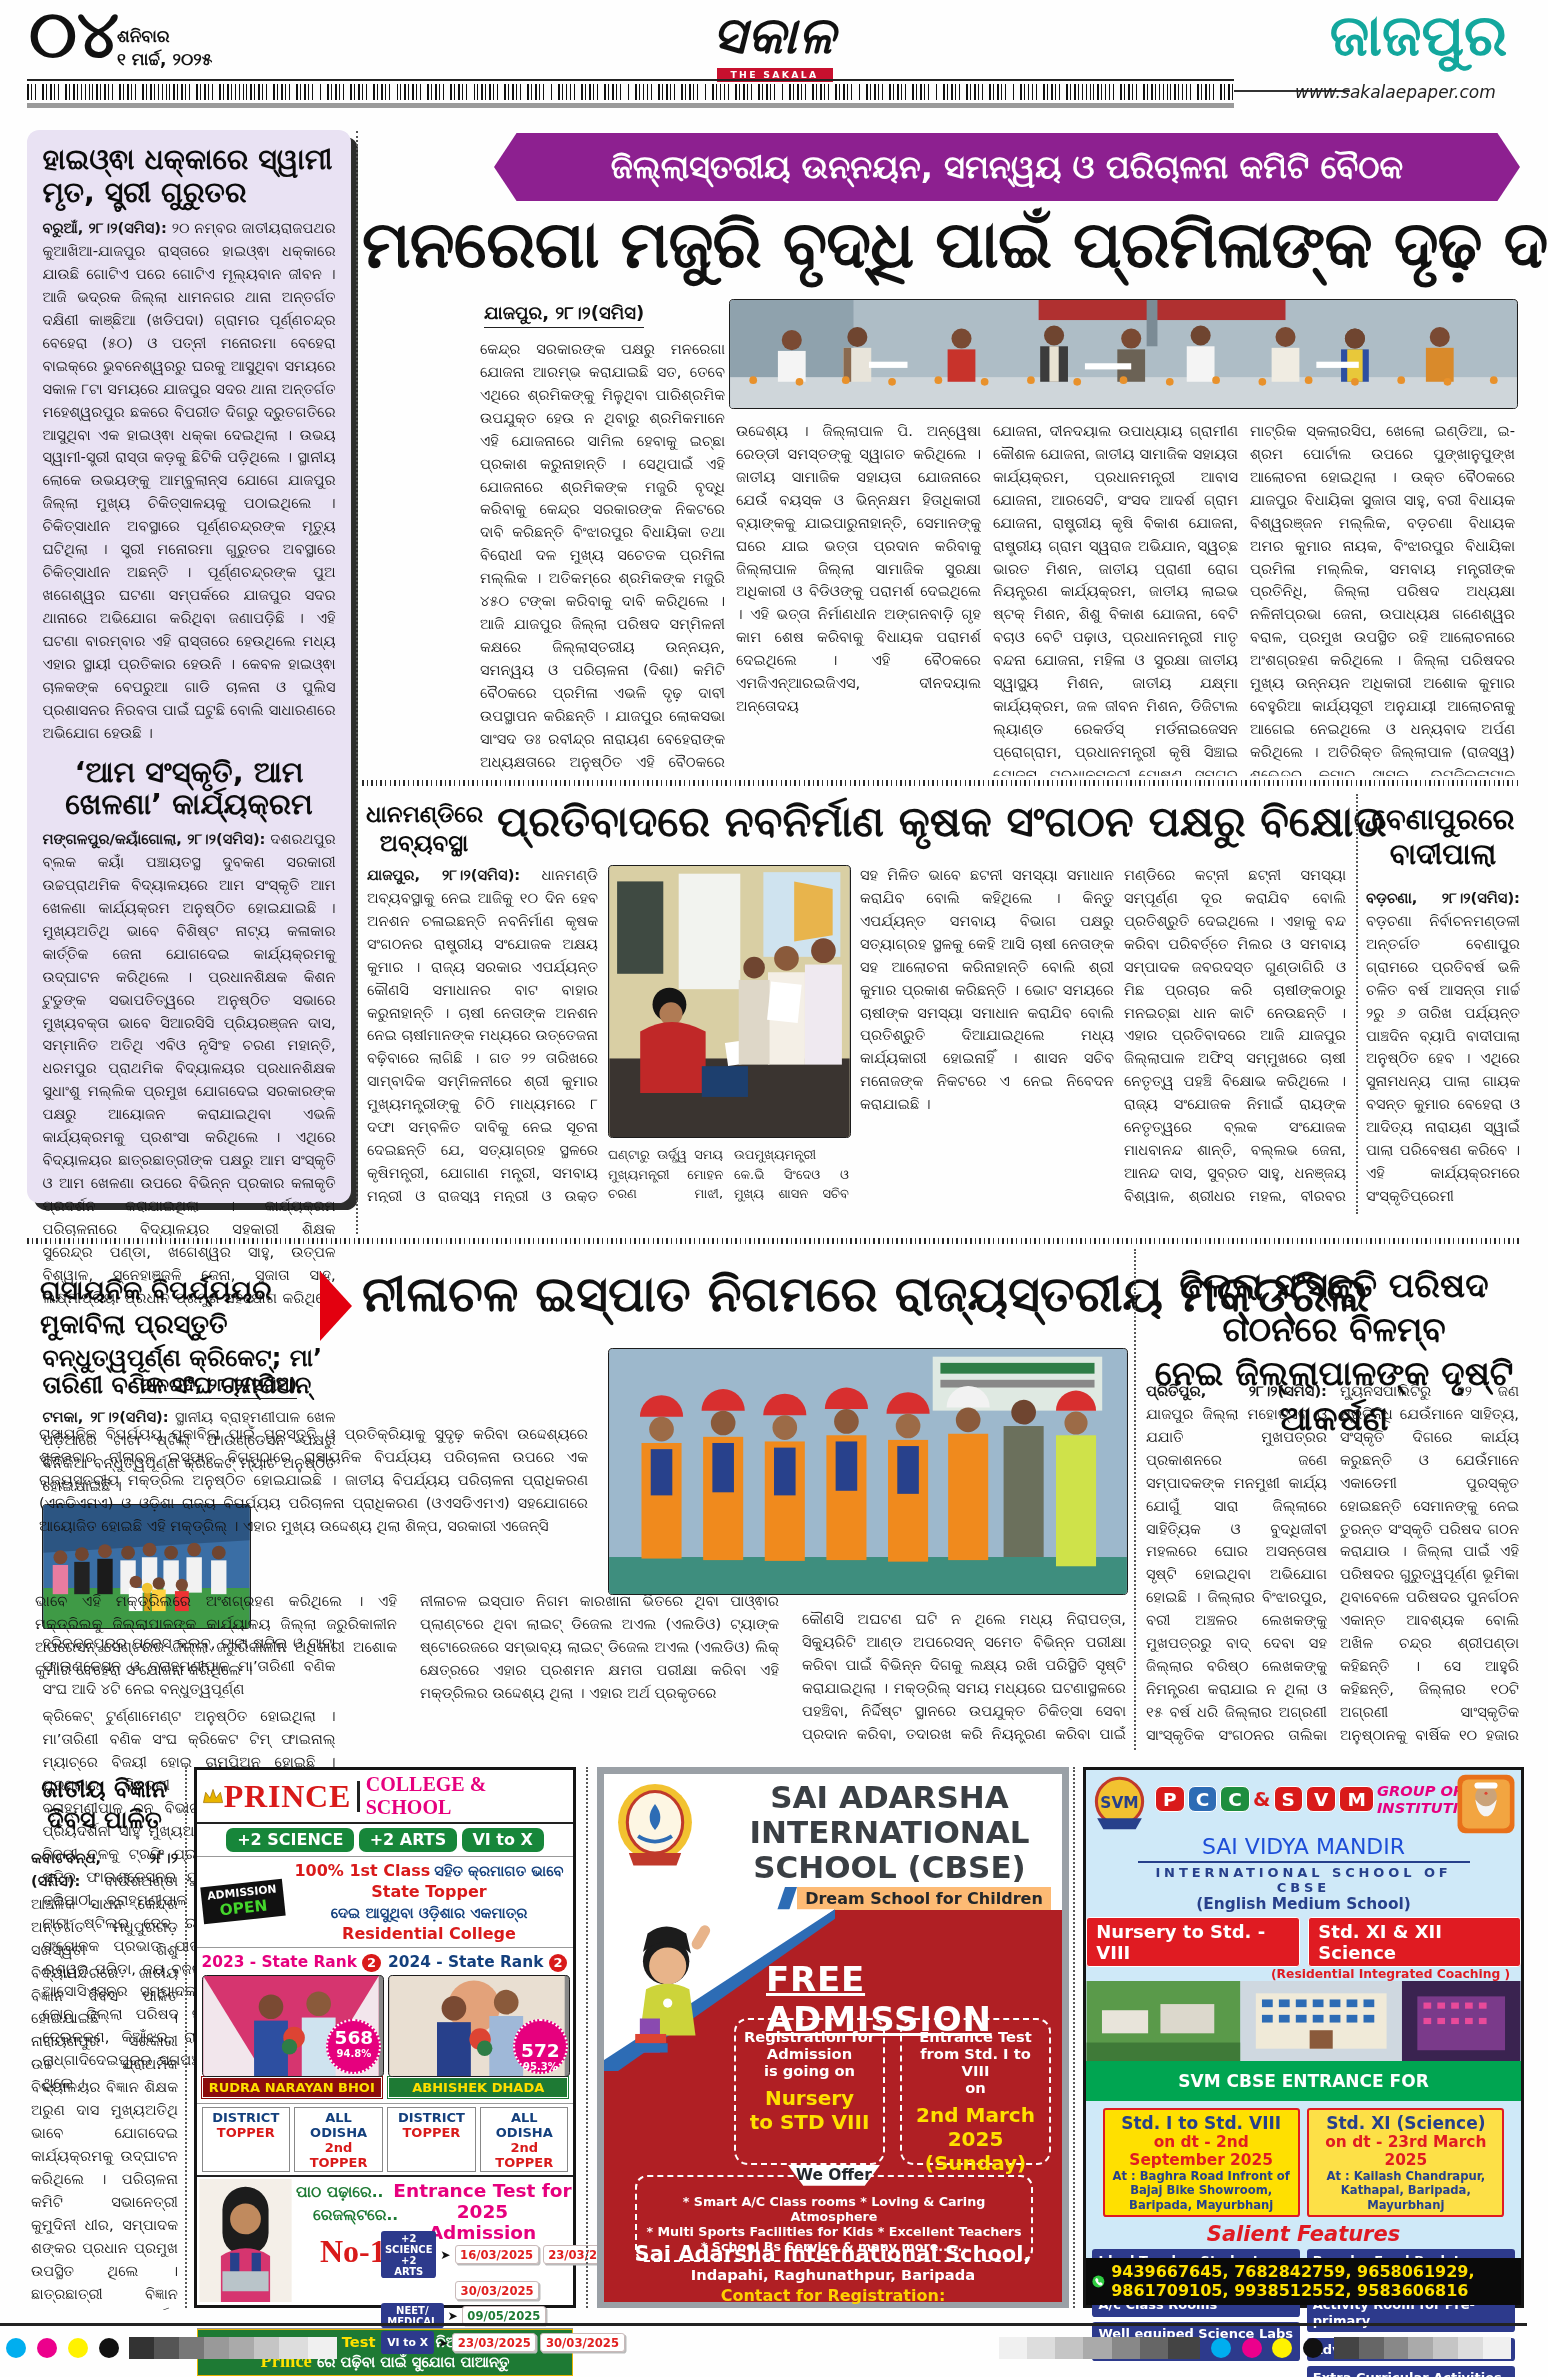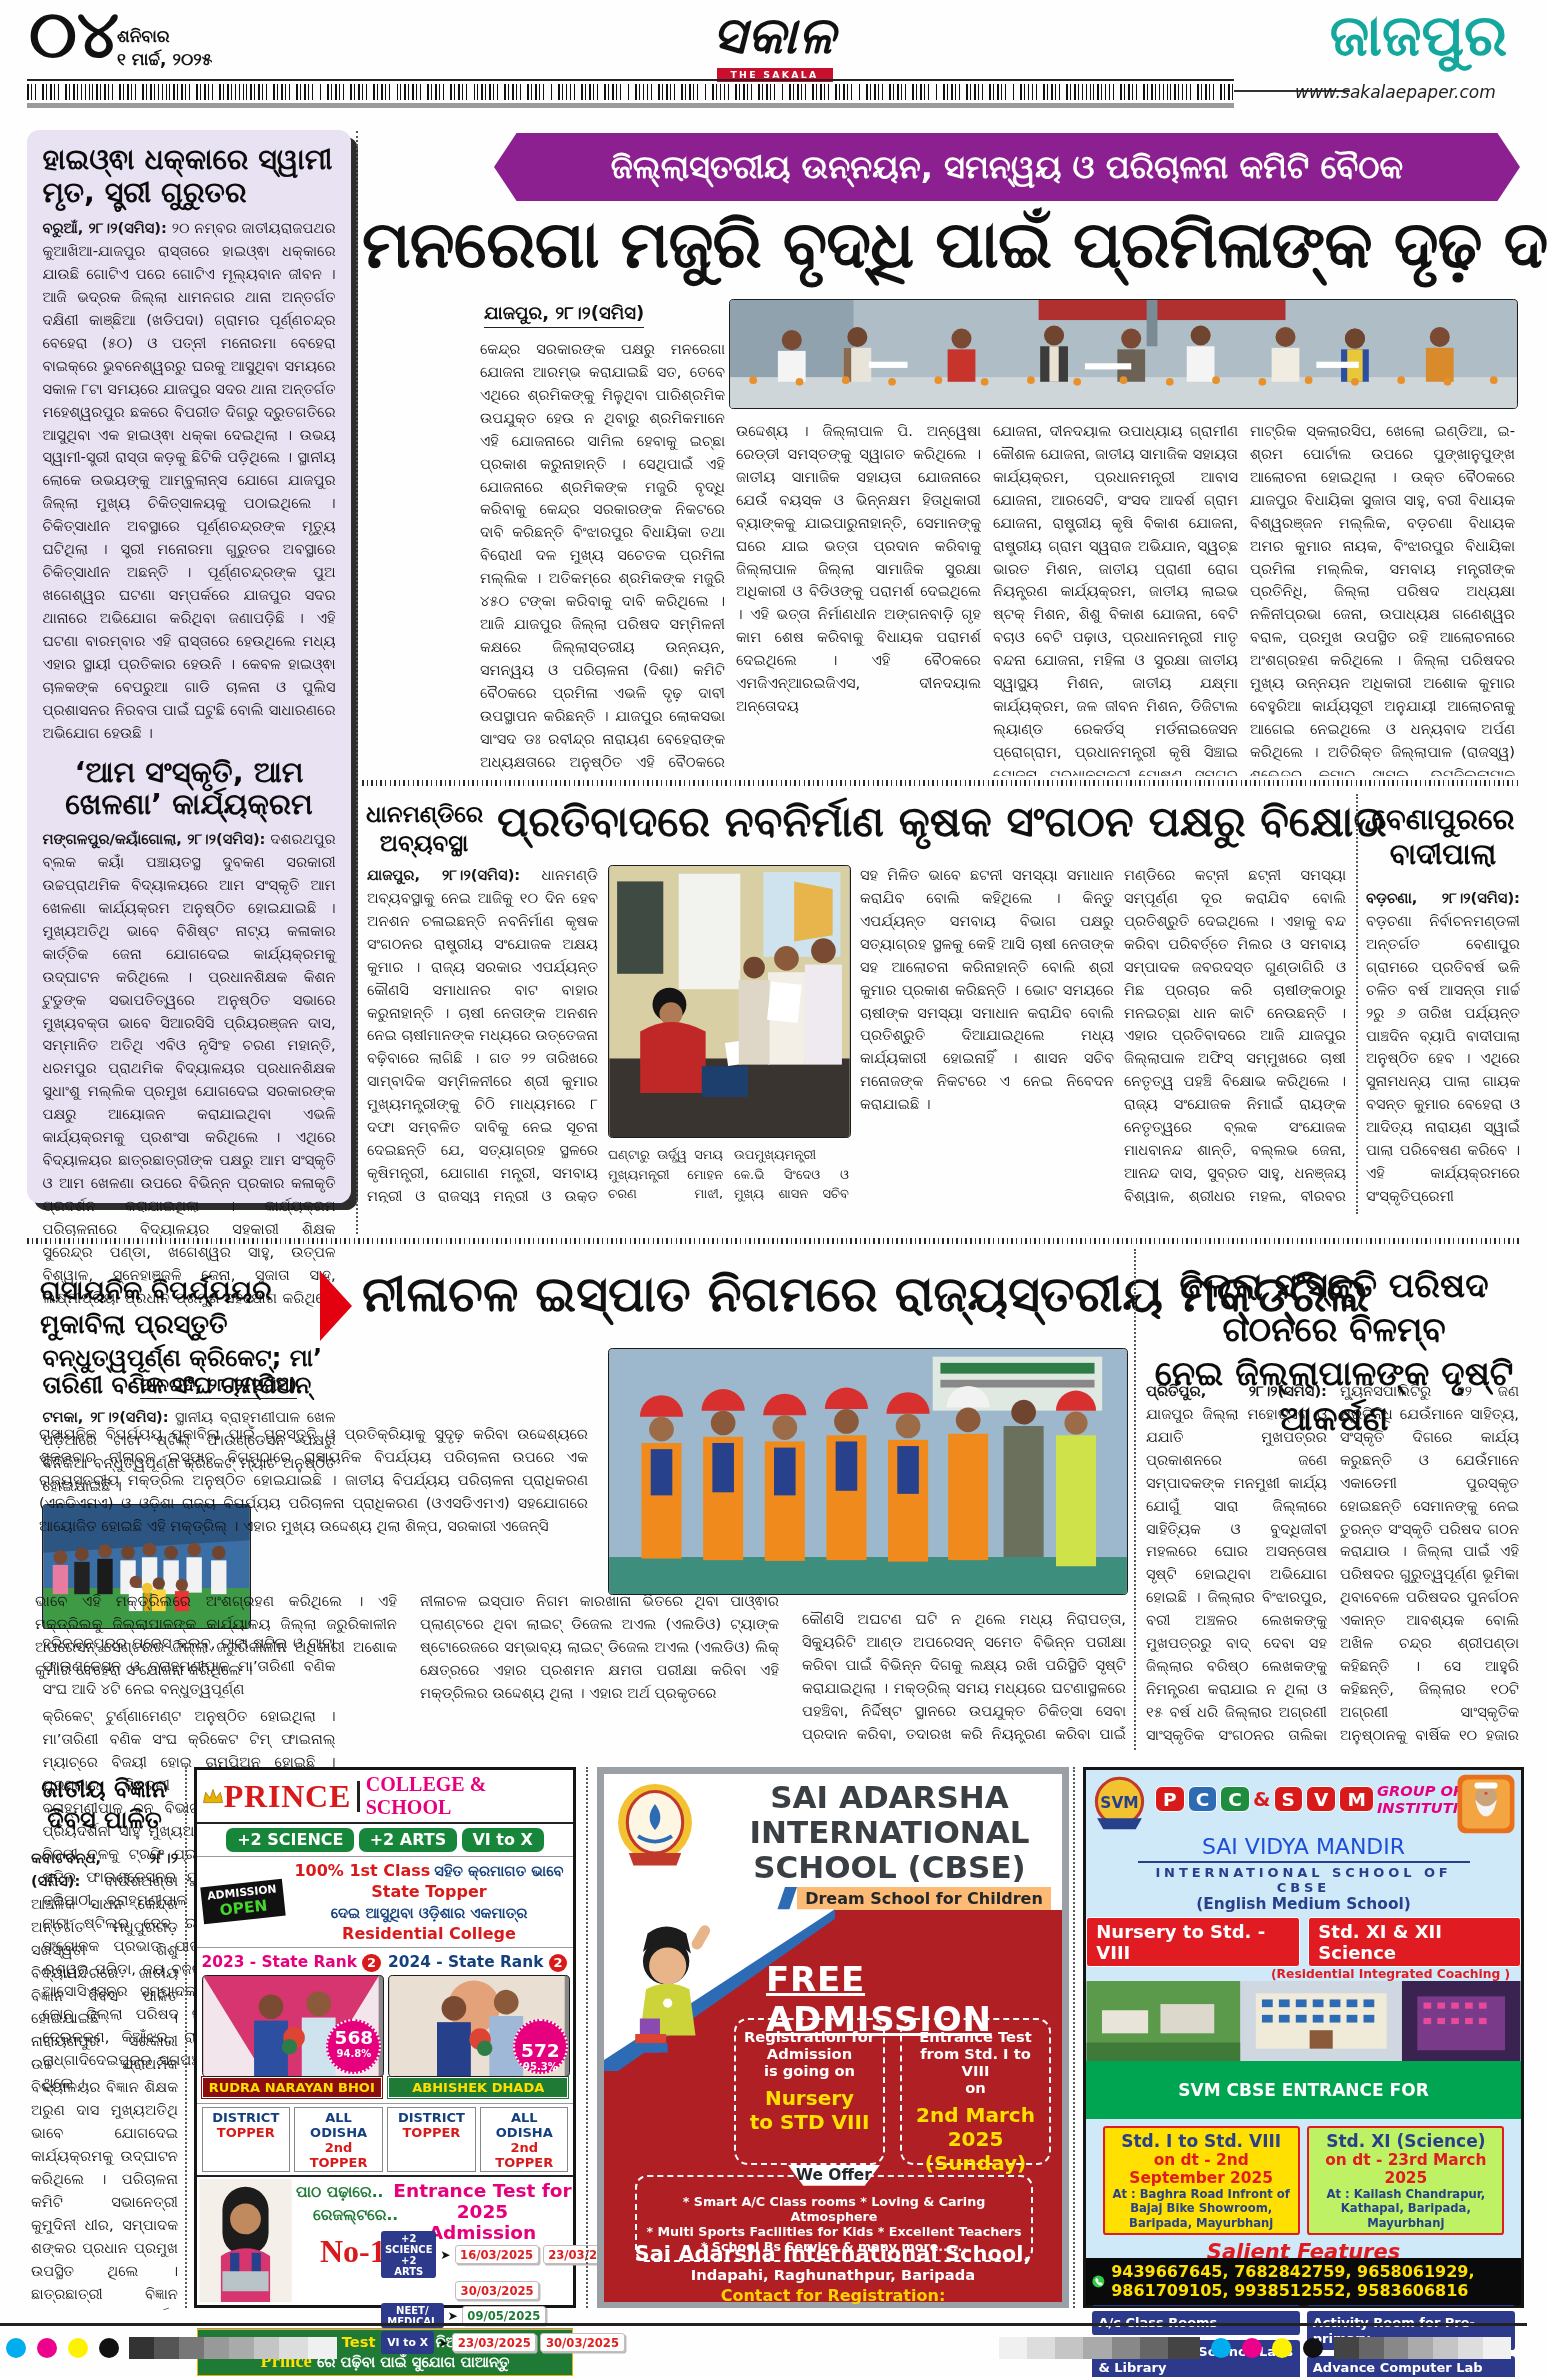--- a/index.html
+++ b/index.html
@@ -616,29 +616,29 @@
           <rect x="492" y="28" width="10" height="8"></rect>
           <rect x="510" y="28" width="10" height="8"></rect>
           <rect x="438" y="48" width="10" height="8"></rect>
           <rect x="456" y="48" width="10" height="8"></rect>
           <rect x="474" y="48" width="10" height="8"></rect>
           <rect x="492" y="48" width="10" height="8"></rect>
           <rect x="510" y="48" width="10" height="8"></rect>
         </g>
     </svg>
 
-    <div class="center" style="background:#00a551;color:#fff;font-size:17px;font-weight:900;padding:19px 0;">SVM CBSE ENTRANCE FOR</div>
+    <div class="center" style="background:#00a551;color:#fff;font-size:17px;font-weight:900;padding:10px 0;">SVM CBSE ENTRANCE FOR</div>
 
     <div style="display:flex;gap:7.7px;justify-content:center;margin-top:6.2px;">
       <div style="width:197px;background:#ffe000;border:2.3px solid #e01b22;border-radius:3.1px;text-align:center;padding:3.1px;box-sizing:border-box;">
         <div style="font-size:17px;font-weight:900;color:#27408b;">Std. I to Std. VIII</div>
         <div style="font-size:15.4px;font-weight:900;color:#e01b22;">on dt - 2nd September 2025</div>
         <div style="font-size:11.6px;font-weight:bold;color:#27408b;line-height:1.25;">At : Baghra Road Infront of Bajaj Bike Showroom, Baripada, Mayurbhanj</div>
       </div>
-      <div style="width:197px;background:#bef264;border:2.3px solid #e01b22;border-radius:3.1px;text-align:center;padding:3.1px;box-sizing:border-box;">
+      <div style="width:197px;background:#fde047;border:2.3px solid #e01b22;border-radius:3.1px;text-align:center;padding:3.1px;box-sizing:border-box;">
         <div style="font-size:17px;font-weight:900;color:#27408b;">Std. XI (Science)</div>
         <div style="font-size:15.4px;font-weight:900;color:#e01b22;">on dt - 23rd March 2025</div>
         <div style="font-size:11.6px;font-weight:bold;color:#27408b;line-height:1.25;">At : Kailash Chandrapur, Kathapal, Baripada, Mayurbhanj</div>
       </div>
     </div>
 
     <div class="center" style="font-size:21px;font-weight:900;color:#e01b22;font-style:italic;margin:4.6px 0 3.1px;">Salient Features</div>
 
     <div style="display:flex;gap:6.2px;padding:0 6.2px;">
       <div style="flex:1;">

